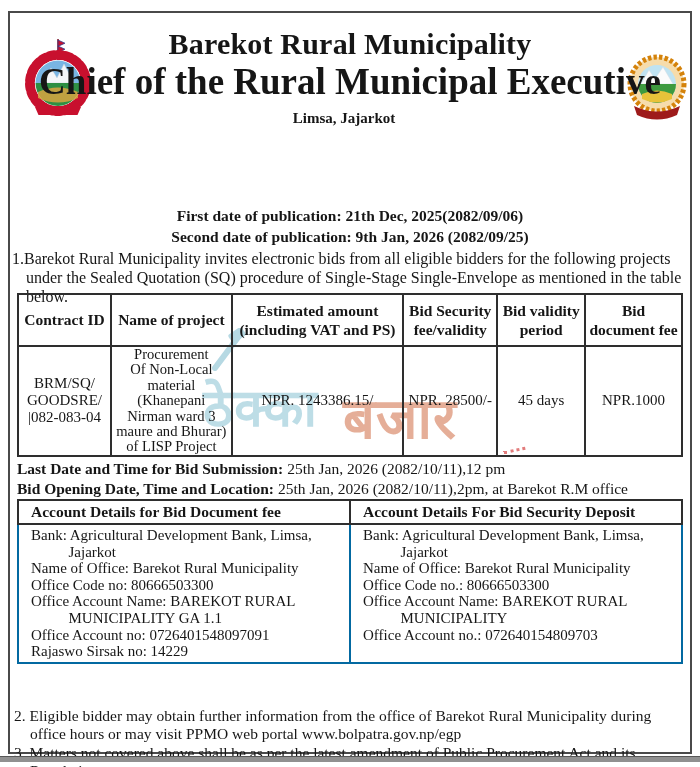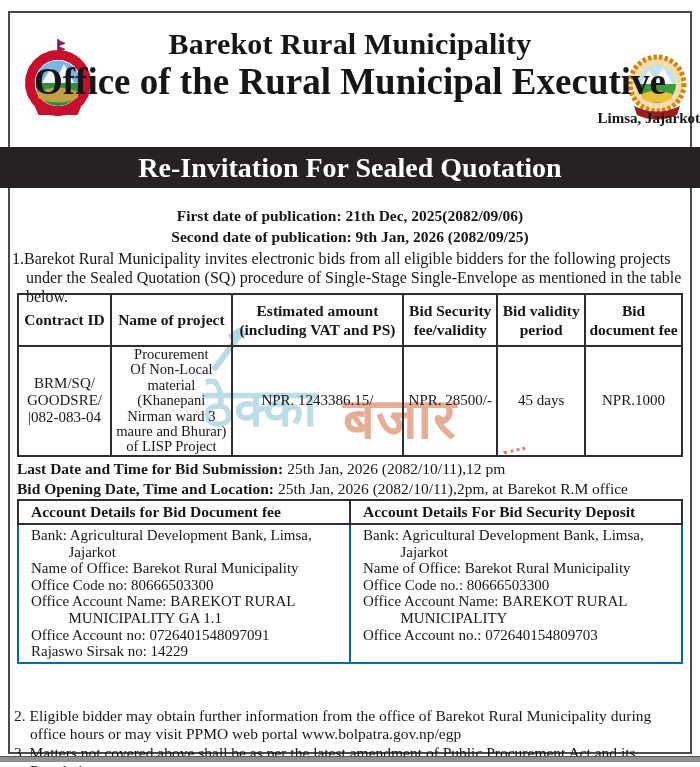--- a/index.html
+++ b/index.html
@@ -4,21 +4,21 @@
 <style>
   * { margin:0; padding:0; box-sizing:border-box; }
   html,body { background:#fff; }
   body { width:700px; height:767px; font-family:"Liberation Serif", serif; color:#161616; position:relative; overflow:hidden; }
   .page { position:absolute; inset:0; }
   .page-border { position:absolute; left:8px; top:11px; right:8px; bottom:13px; border:2px solid #4a4a4a; pointer-events:none; }
 
   
   .hdr-title1 { position:absolute; top:27px; left:0; right:0; text-align:center; font-weight:bold; font-size:30px; letter-spacing:.2px; }
   .hdr-title2 { position:absolute; top:60px; left:0; right:0; text-align:center; font-weight:bold; font-size:37px; }
-  .hdr-loc    { position:absolute; top:110px; left:0; right:0; text-align:right; font-weight:bold; font-size:15px; }
+  .hdr-loc    { position:absolute; top:110px; left:0; right:12px; text-align:center; font-weight:bold; font-size:15px; }
   .emblem-left  { position:absolute; left:20px;  top:38px; width:76px; height:84px; }
   .emblem-right { position:absolute; right:12px; top:46px; width:62px; height:84px; }
 
   
   .banner { position:absolute; top:147px; left:0; width:700px; height:41px; background:#262223; color:#fff;
             display:flex; align-items:center; justify-content:center; font-weight:bold; font-size:28px; }
 
   
   .pubdates { position:absolute; top:205px; left:0; right:0; text-align:center; font-weight:bold; font-size:15.5px; line-height:21px; }
 
@@ -87,26 +87,23 @@
   <svg class="emblem-right" viewBox="0 0 62 84">
     <circle cx="31" cy="38" r="27" fill="#f6dcab" stroke="#d4820a" stroke-width="5" stroke-dasharray="3.4 2.2"></circle>
     <circle cx="31" cy="38" r="19" fill="#bfe3f2"></circle>
     <polygon points="15,38 23,24 29,33 37,21 47,38" fill="#fbfbfb" stroke="#d7dde2" stroke-width="0.5"></polygon>
     <path d="M12 38 a19 19 0 0 0 38 0 z" fill="#3e9a3f"></path>
     <path d="M16 48 q15 -7 30 0 l0 5 q-15 7 -30 0 z" fill="#e8c23a"></path>
     <path d="M8 60 q23 11 46 0 l-3 9 q-20 9 -40 0 z" fill="#9e1b1b"></path>
   </svg>
 
   <div class="hdr-title1">Barekot Rural Municipality</div>
-  <div class="hdr-title2">Office of the Rural Municipal Executive</div>
+  <div class="hdr-title2">Chief of the Rural Municipal Executive</div>
   <div class="hdr-loc">Limsa, Jajarkot</div>
 
-  <div class="banner">
-    <span>Re-Invitation For Sealed Quotation</span>
-  </div>
 
   <div class="pubdates">
     <div><b>First date of publication:</b> <span style="font-weight:bold">21th Dec, 2025(2082/09/06)</span></div>
     <div><b>Second date of publication:</b> <span style="font-weight:bold">9th Jan, 2026 (2082/09/25)</span></div>
   </div>
 
   <p class="intro">1.Barekot Rural Municipality invites electronic bids from all eligible bidders for the following projects under the Sealed Quotation (SQ) procedure of Single-Stage Single-Envelope as mentioned in the table below.</p>
 
   <div class="watermark">
     <svg class="wm-hammer" width="40" height="44" viewBox="0 0 40 44">

